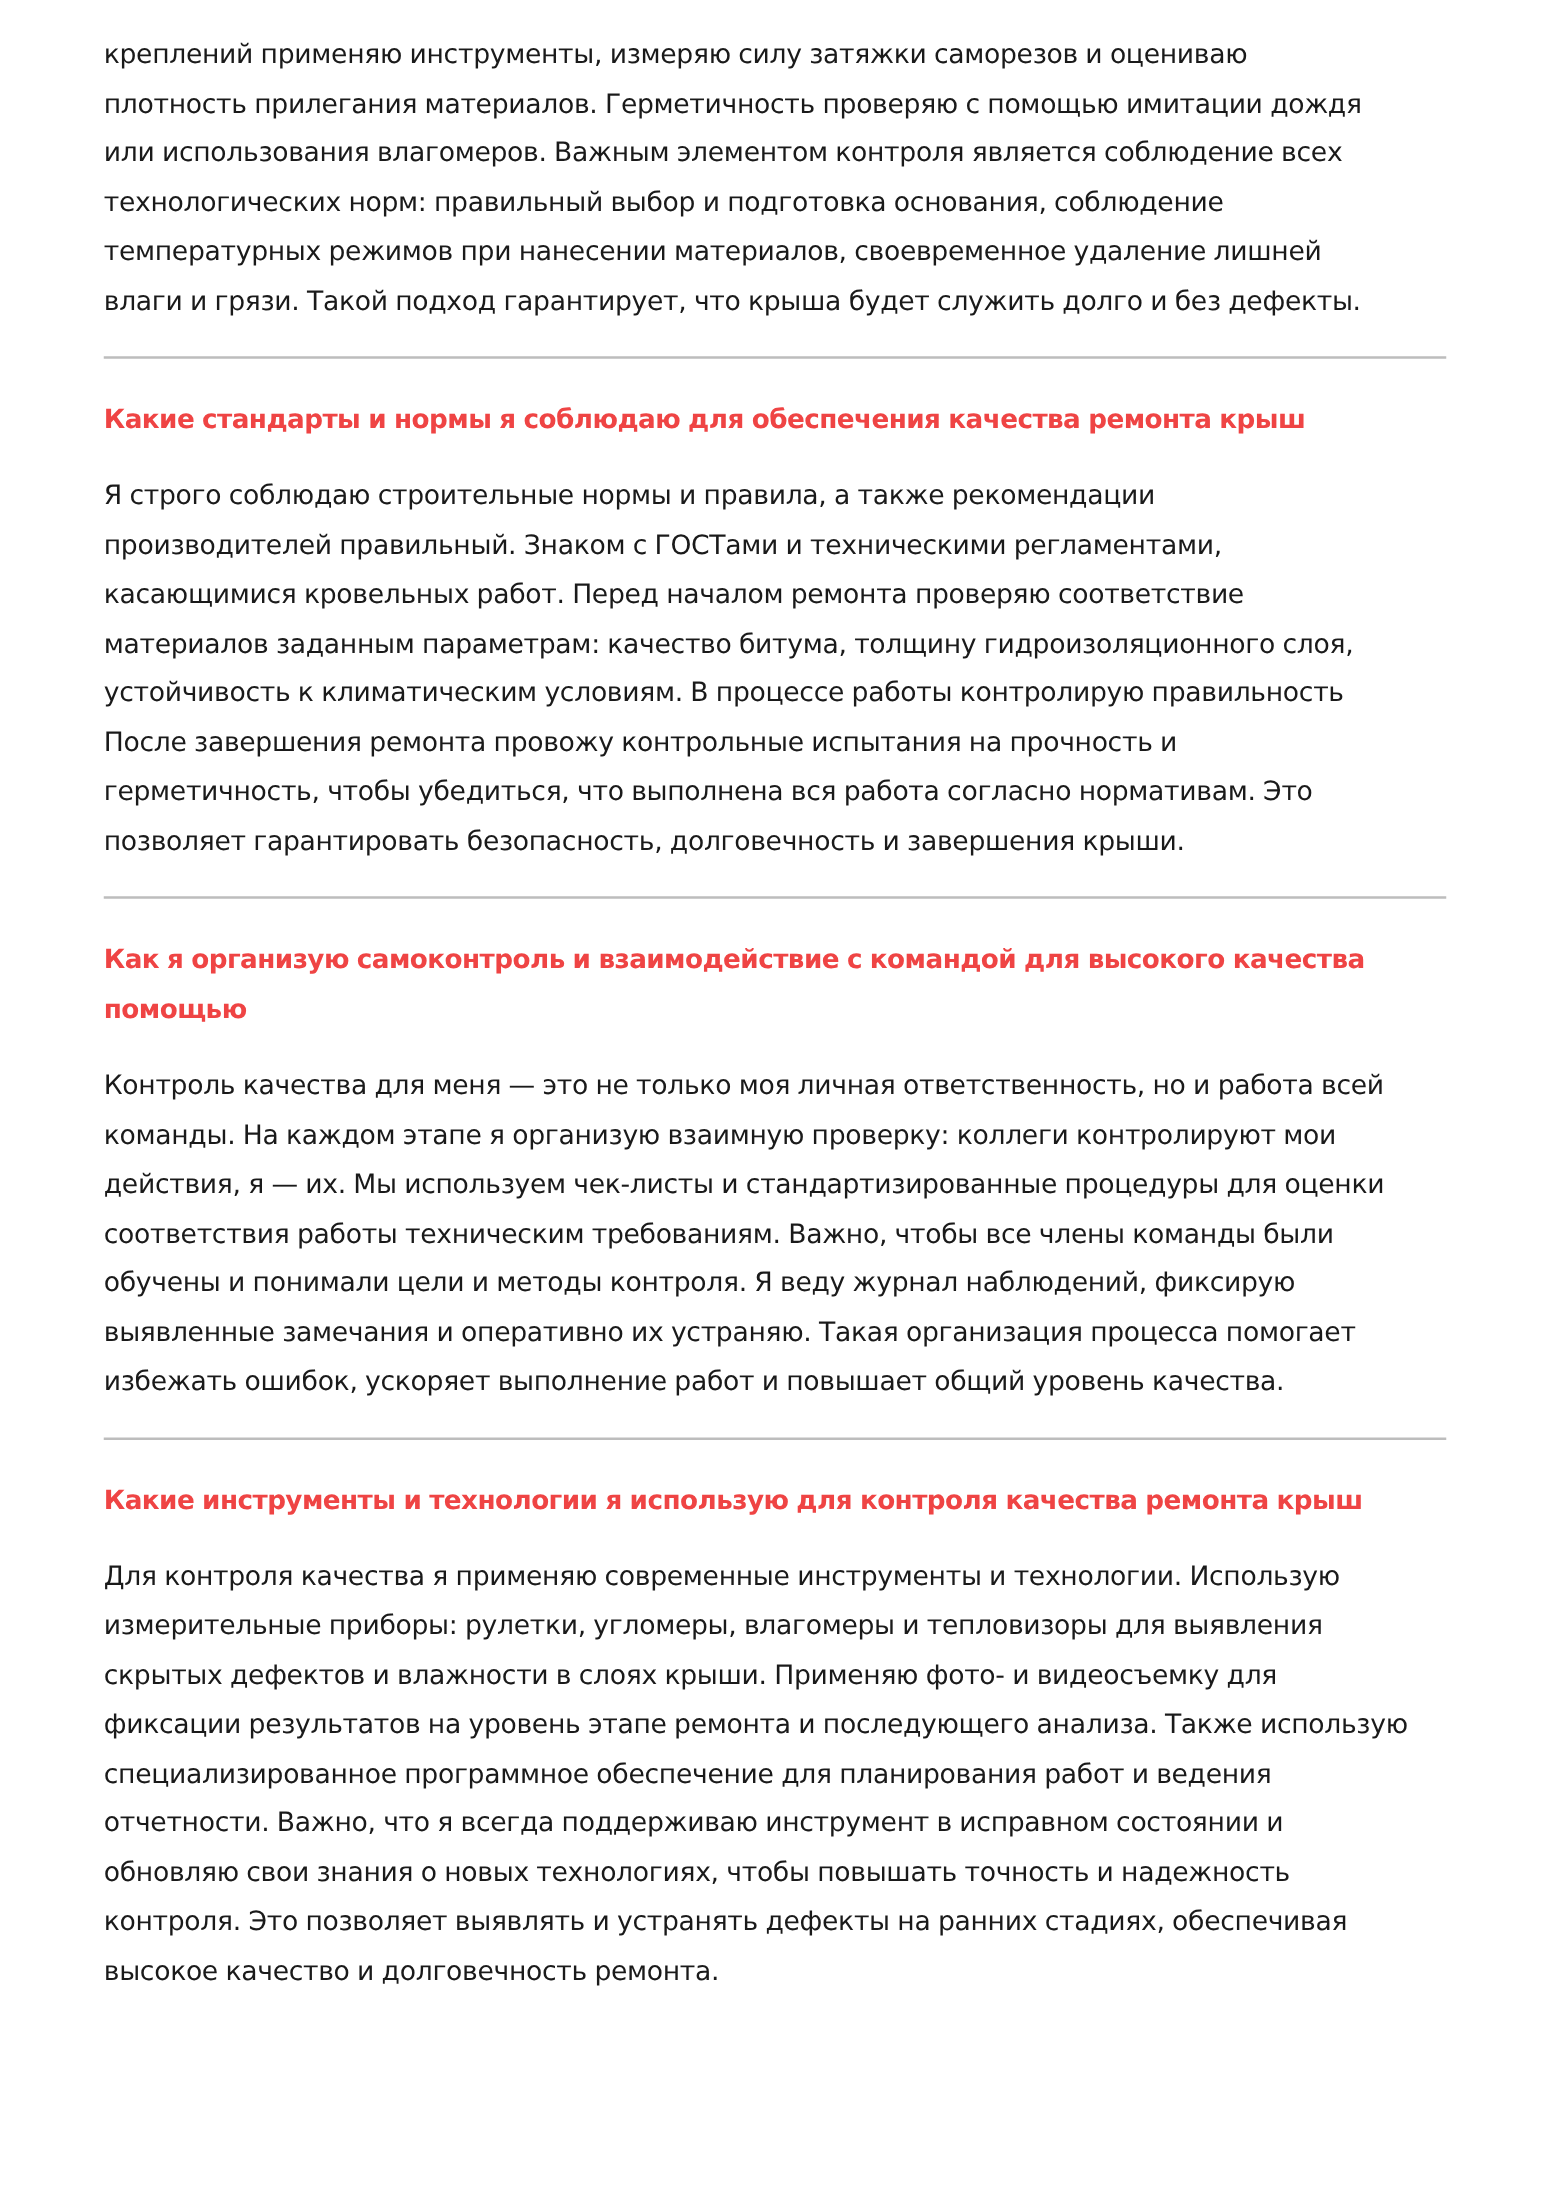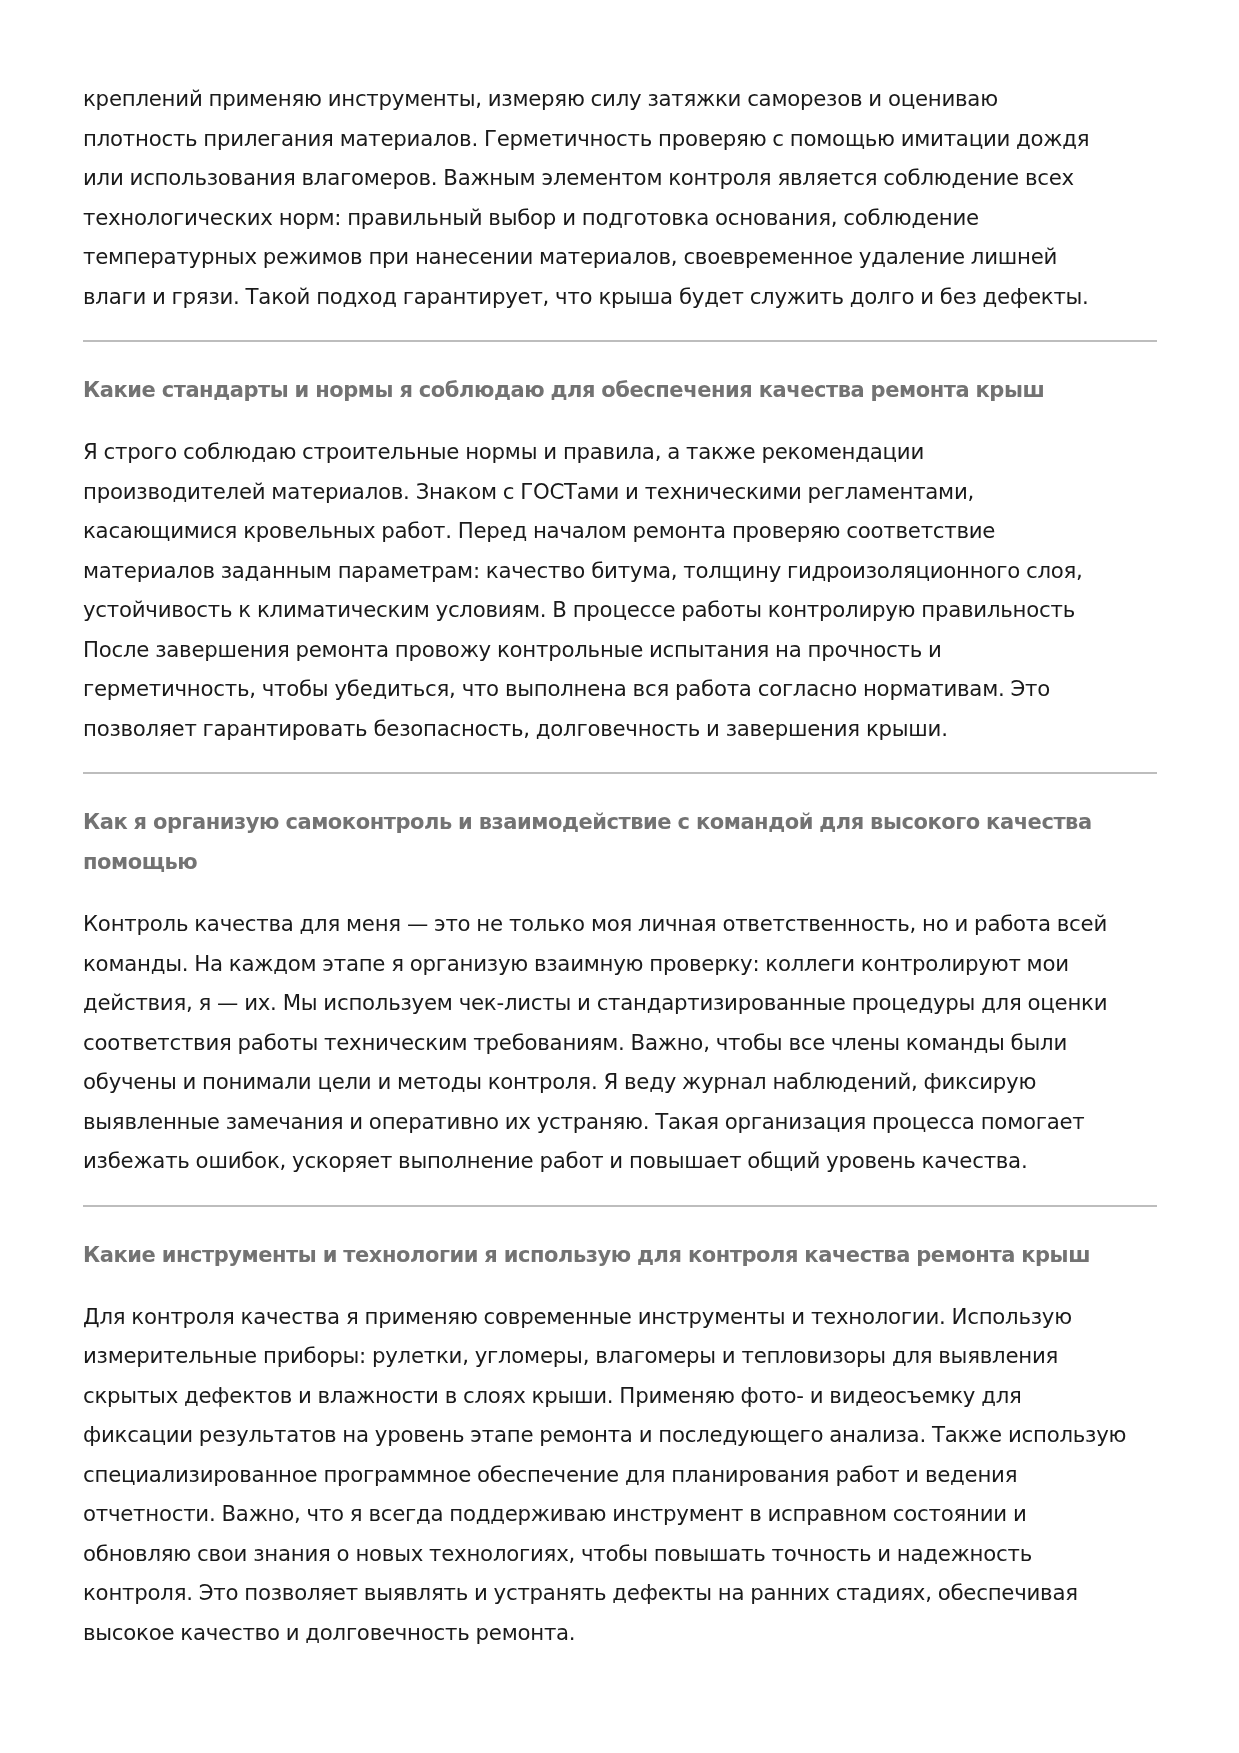--- a/index.html
+++ b/index.html
@@ -9,21 +9,21 @@
     }
     body {
       width: 1239px;
       height: 1753px;
       overflow: hidden;
       font-family: "DejaVu Sans", "Liberation Sans", sans-serif;
       color: #1a1a1a;
     }
     .page {
       position: relative;
-      padding: 79px 82px 0 83px;
+      padding: 24px 82px 0 83px;
       box-sizing: border-box;
       width: 1239px;
     }
     .para {
       font-size: 21.3px;
       line-height: 39.5px;
       margin: 0;
       letter-spacing: -0.25px;
       word-spacing: -0.5px;
     }
@@ -34,21 +34,21 @@
       margin: 24px 0 0 0;
     }
     .heading {
       font-family: "DejaVu Sans", "Liberation Sans", sans-serif;
       font-weight: bold;
       font-size: 21px;
       line-height: 40px;
       margin: 28px 0 0 0;
       letter-spacing: -0.45px;
       word-spacing: -0.5px;
-      color: #737373;
+      color: #ef4444;
     }
     .section-body {
       margin-top: 22px;
     }
   </style>
 </head>
 <body>
 
 <div class="page">
 
@@ -62,21 +62,21 @@
   </div>
 
   <hr class="divider">
 
   <section>
     <h2 class="heading">
       <div>Какие стандарты и нормы я соблюдаю для обеспечения качества ремонта крыш</div>
     </h2>
     <div class="para section-body">
       <div>Я строго соблюдаю строительные нормы и правила, а также рекомендации</div>
-      <div>производителей материалов. Знаком с ГОСТами и техническими регламентами,</div>
+      <div>производителей правильный. Знаком с ГОСТами и техническими регламентами,</div>
       <div>касающимися кровельных работ. Перед началом ремонта проверяю соответствие</div>
       <div>материалов заданным параметрам: качество битума, толщину гидроизоляционного слоя,</div>
       <div>устойчивость к климатическим условиям. В процессе работы контролирую правильность</div>
       <div>После завершения ремонта провожу контрольные испытания на прочность и</div>
       <div>герметичность, чтобы убедиться, что выполнена вся работа согласно нормативам. Это</div>
       <div>позволяет гарантировать безопасность, долговечность и завершения крыши.</div>
     </div>
   </section>
 
   <hr class="divider">

